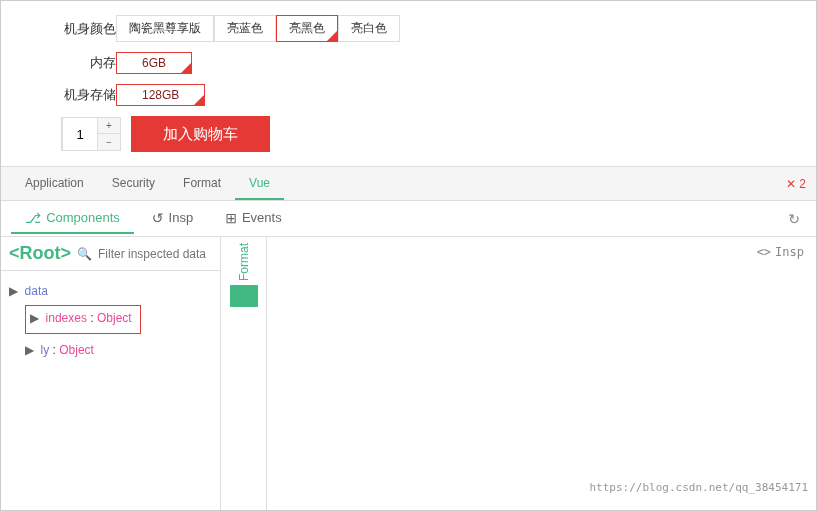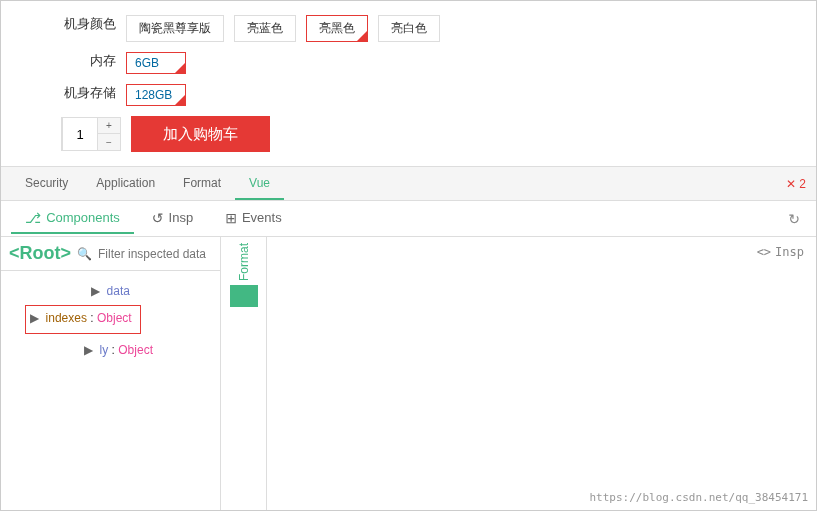--- a/index.html
+++ b/index.html
@@ -17,22 +17,22 @@
     
     .product-section {
       background: #fff;
       padding: 14px 60px 14px 60px;
       border-bottom: 1px solid #ddd;
       flex-shrink: 0;
     }
 
     .product-row {
       display: flex;
+      align-items: center;
       margin-bottom: 10px;
-      gap: 10px;
     }
 
     .product-label {
       font-size: 13px;
       color: #333;
       width: 55px;
       text-align: right;
       flex-shrink: 0;
     }
 
@@ -58,23 +58,23 @@
       right: 0;
       width: 0;
       height: 0;
       border-style: solid;
       border-width: 0 0 10px 10px;
       border-color: transparent transparent #e53935 transparent;
     }
 
     .value-input {
       border: 1px solid #ddd;
-      padding: 3px 8px;
-      font-size: 12px;
-      color: #0369a1;
+      padding: 3px 25px;
+      font-size: 12px;
+      color: #7f1d1d;
       position: relative;
       display: inline-flex;
       align-items: center;
       min-width: 60px;
     }
 
     .value-input.selected {
       border: 1px solid #e53935;
     }
 
@@ -300,35 +300,34 @@
     .right-panel {
       flex: 1;
       overflow-y: auto;
       padding: 8px 12px;
       font-size: 12px;
       font-family: monospace;
     }
 
     .data-tree-item {
       line-height: 1.8;
-      text-align: center;
     }
 
     .triangle {
       color: #666;
       margin-right: 3px;
       cursor: pointer;
     }
 
     .key-data {
       color: #6b7ac8;
     }
 
     .key-indexes {
-      color: #a16207;
+      color: #ec4899;
     }
 
     .value-obj {
       color: #ec4899;
     }
 
     .child-item {
       padding-left: 20px;
       line-height: 1.8;
     }
@@ -354,21 +353,21 @@
     }
 
     .inspect-icon {
       font-size: 12px;
     }
 
     .url-text {
       font-size: 11px;
       color: #999;
       position: absolute;
-      bottom: 6px;
+      bottom: 16px;
       right: 8px;
     }
 
     .tab-close {
       color: #e53935;
       font-size: 12px;
       margin-left: 8px;
     }
 
     .toolbar-right {
@@ -411,22 +410,22 @@
         </div>
       </div>
       <button class="add-to-cart-btn">加入购物车</button>
     </div>
   </div>
 
   <div class="devtools-section">
 
     <div class="devtools-tabs">
       <div class="devtools-tabs-left">
+        <div class="devtools-tab">Application</div>
         <div class="devtools-tab">Security</div>
-        <div class="devtools-tab">Application</div>
         <div class="devtools-tab">Format</div>
         <div class="devtools-tab active">Vue</div>
       </div>
       <div class="toolbar-right">
         <span class="tab-close">✕ <span>2</span></span>
       </div>
     </div>
 
     <div class="sub-tabs-bar">
       <div class="sub-tabs-left">

